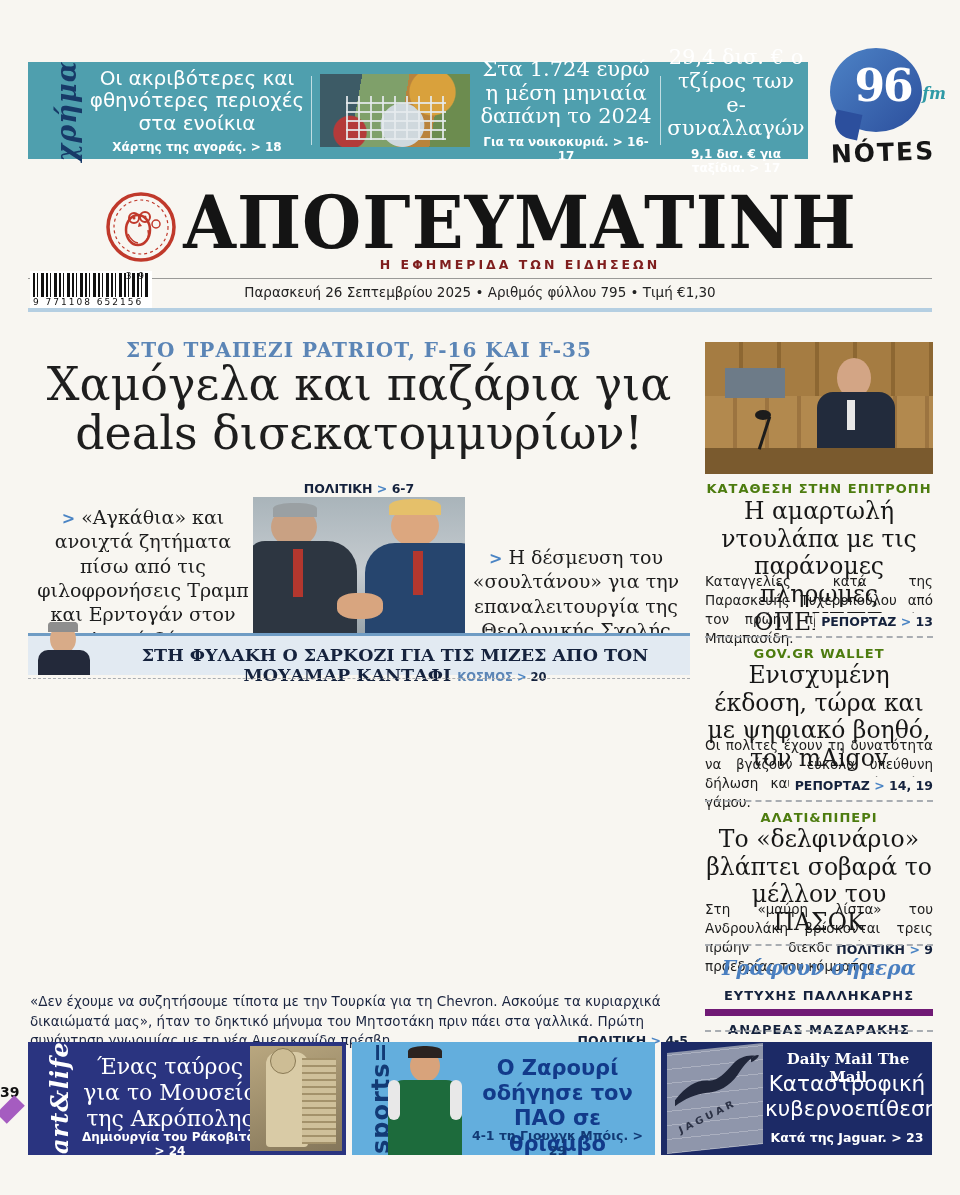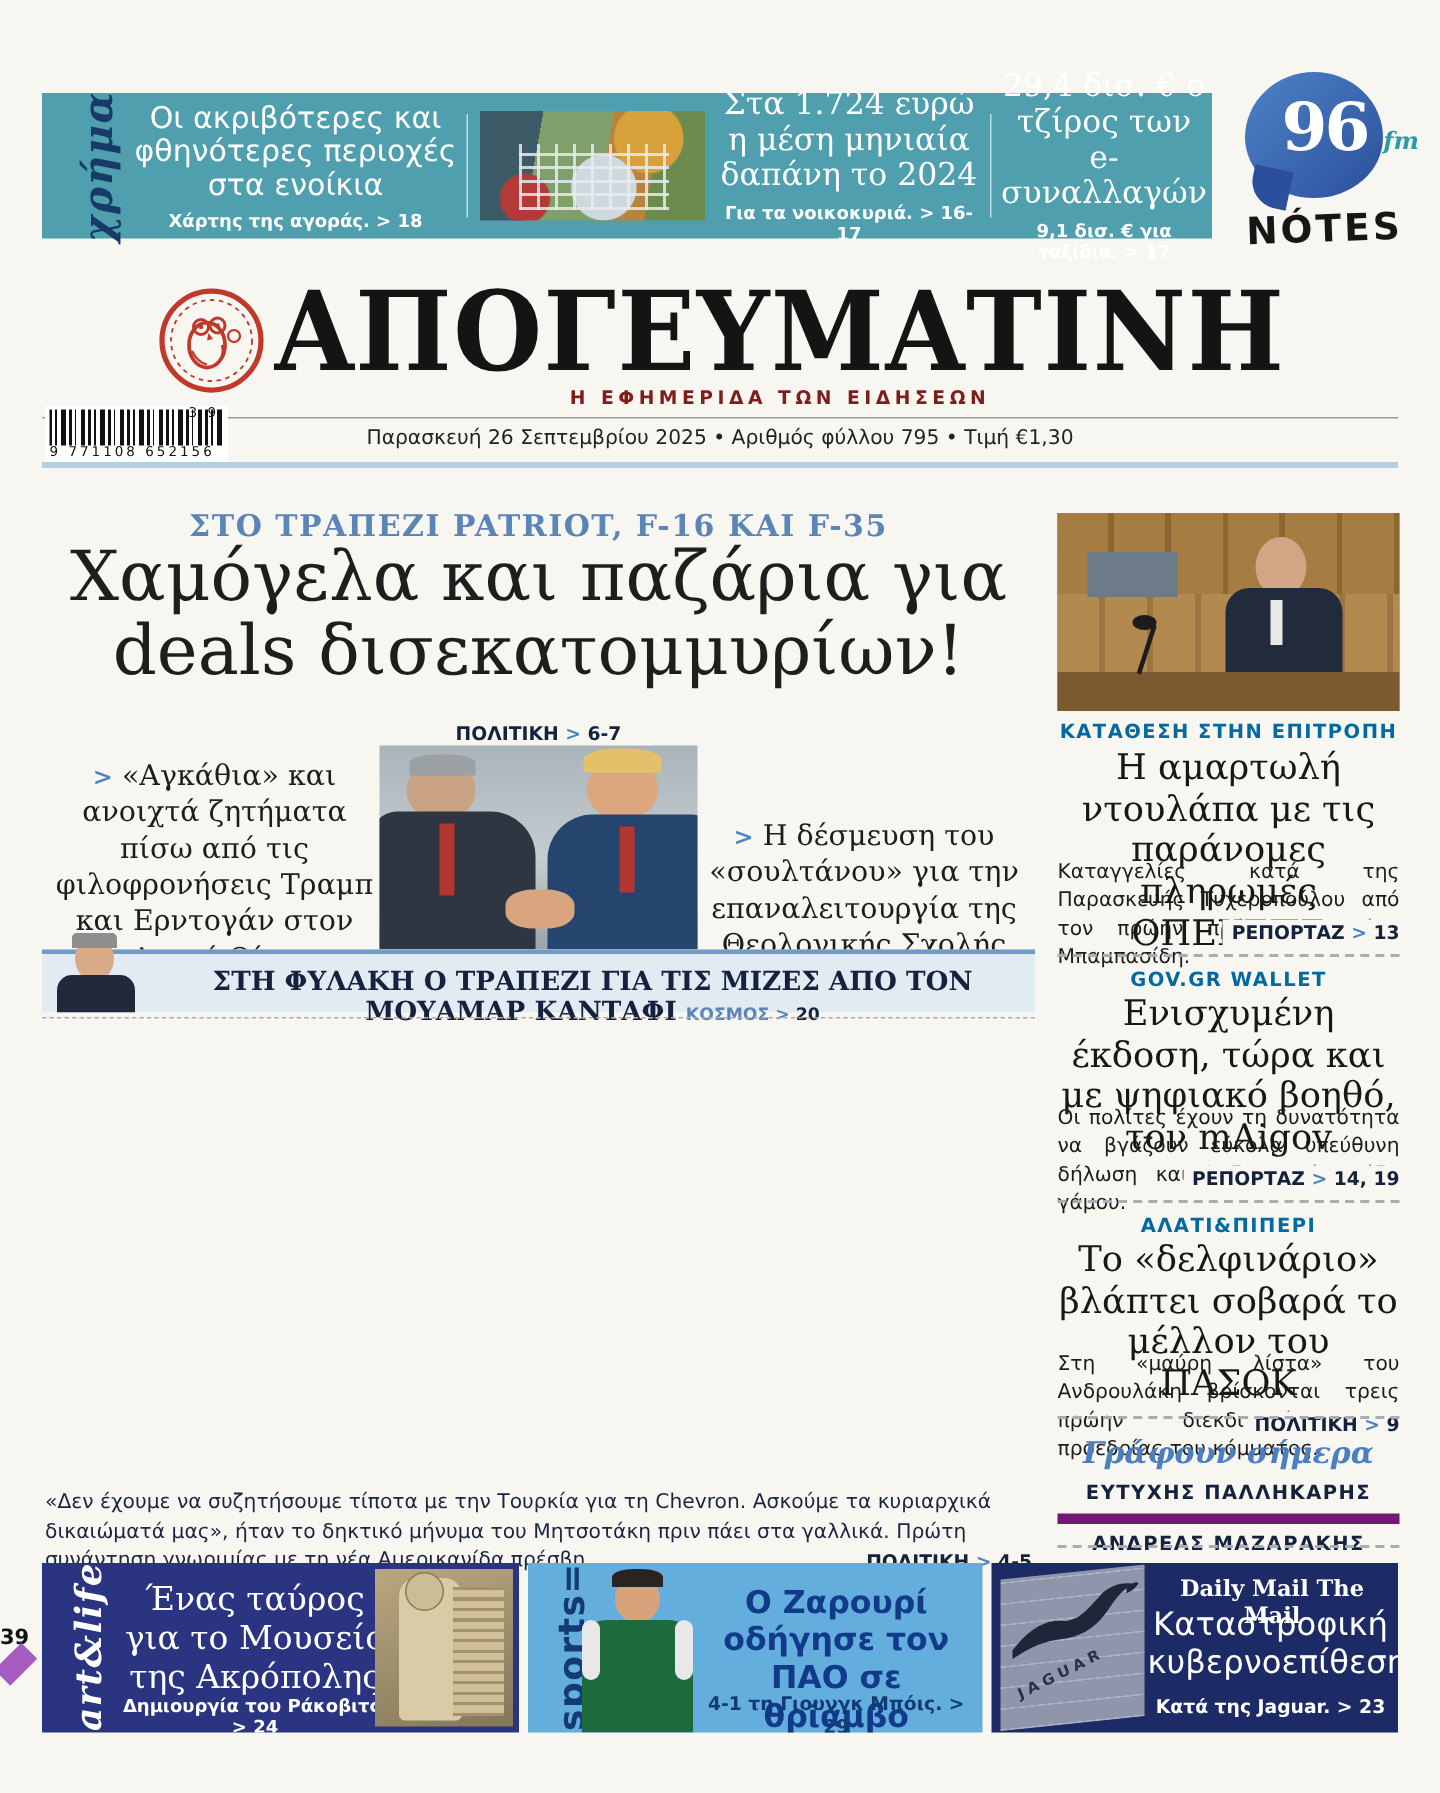--- a/index.html
+++ b/index.html
@@ -101,21 +101,21 @@
                   color:#fff; font-family:"DejaVu Serif",serif; font-weight:bold;
                   font-size:27px; line-height:1.3; }
   .caption { left:30px; top:992px; width:660px; font-size:13.5px; line-height:1.45; color:#1b2540; }
   .caption .ref { position:absolute; right:2px; bottom:1px; font-weight:bold; font-size:12.5px; color:#15223d; background:#f8f6f1; padding-left:8px; }
 
   
   .rc { left:705px; width:228px; }
   .rc-photo { top:342px; height:132px; overflow:hidden;
               background:repeating-linear-gradient(90deg,#b2894e 0 28px,#9c7440 28px 32px),
                          linear-gradient(#c09a5e,#8a6538); }
-  .rc-kicker { text-align:center; color:#0369a1; font-weight:bold; font-size:13px; letter-spacing:1px; }
+  .rc-kicker { text-align:center; color:#4d7c0f; font-weight:bold; font-size:13px; letter-spacing:1px; }
   .rc-head { text-align:center; color:#171717; font-family:"DejaVu Serif",serif;
              font-size:23.5px; line-height:1.18; font-weight:500; }
   .rc-body { font-size:13.5px; line-height:1.4; color:#1c1c1c; text-align:justify; }
   .rc-ref { position:absolute; right:0; bottom:0; font-weight:bold; font-size:12.5px;
             color:#15223d; background:#f8f6f1; padding-left:6px; }
   .authors-title { text-align:center; color:#4a7fc0; font-family:"DejaVu Serif",serif;
                    font-style:italic; font-weight:bold; font-size:20px; }
   .author { text-align:center; color:#15223d; font-weight:bold; font-size:13px; letter-spacing:1px;
             padding:6px 0; border-bottom:7px solid #701a75; }
   .author:last-child { border-bottom:none; }
@@ -255,21 +255,21 @@
     <span>Η δέσμευση του «σουλτάνου» για την επαναλειτουργία της Θεολογικής Σχολής της Χάλκης</span>
   </div>
 
   <div class="abs sark">
     <div class="abs" style="left:8px;top:-14px;width:56px;height:53px;overflow:hidden;">
       <div class="photo-sil" style="left:14px;top:2px;width:26px;height:30px;background:#d8ab88;"></div>
       <div class="photo-sil" style="left:12px;top:-2px;width:30px;height:12px;background:#8e8e8e;border-radius:40% 40% 0 0;"></div>
       <div class="abs" style="left:2px;top:28px;width:52px;height:25px;background:#23293a;border-radius:10px 10px 0 0;"></div>
     </div>
     <div class="sark-head">
-      <span>ΣΤΗ ΦΥΛΑΚΗ Ο ΤΡΑΠΕΖΙ ΓΙΑ ΤΙΣ ΜΙΖΕΣ ΑΠΟ ΤΟΝ ΜΟΥΑΜΑΡ ΚΑΝΤΑΦΙ</span>
+      <span>ΣΤΗ ΦΥΛΑΚΗ Ο ΣΑΡΚΟΖΙ ΓΙΑ ΤΙΣ ΜΙΖΕΣ ΑΠΟ ΤΟΝ ΜΟΥΑΜΑΡ ΚΑΝΤΑΦΙ</span>
       <span class="ref">
         <span>ΚΟΣΜΟΣ</span>
         <span class="arr">&gt;</span>
         <span style="color:#15223d">20</span>
       </span>
     </div>
   </div>
   <div class="abs dash-thin" style="left:28px;top:678px;width:662px;"></div>
 
   <div class="abs caption">

